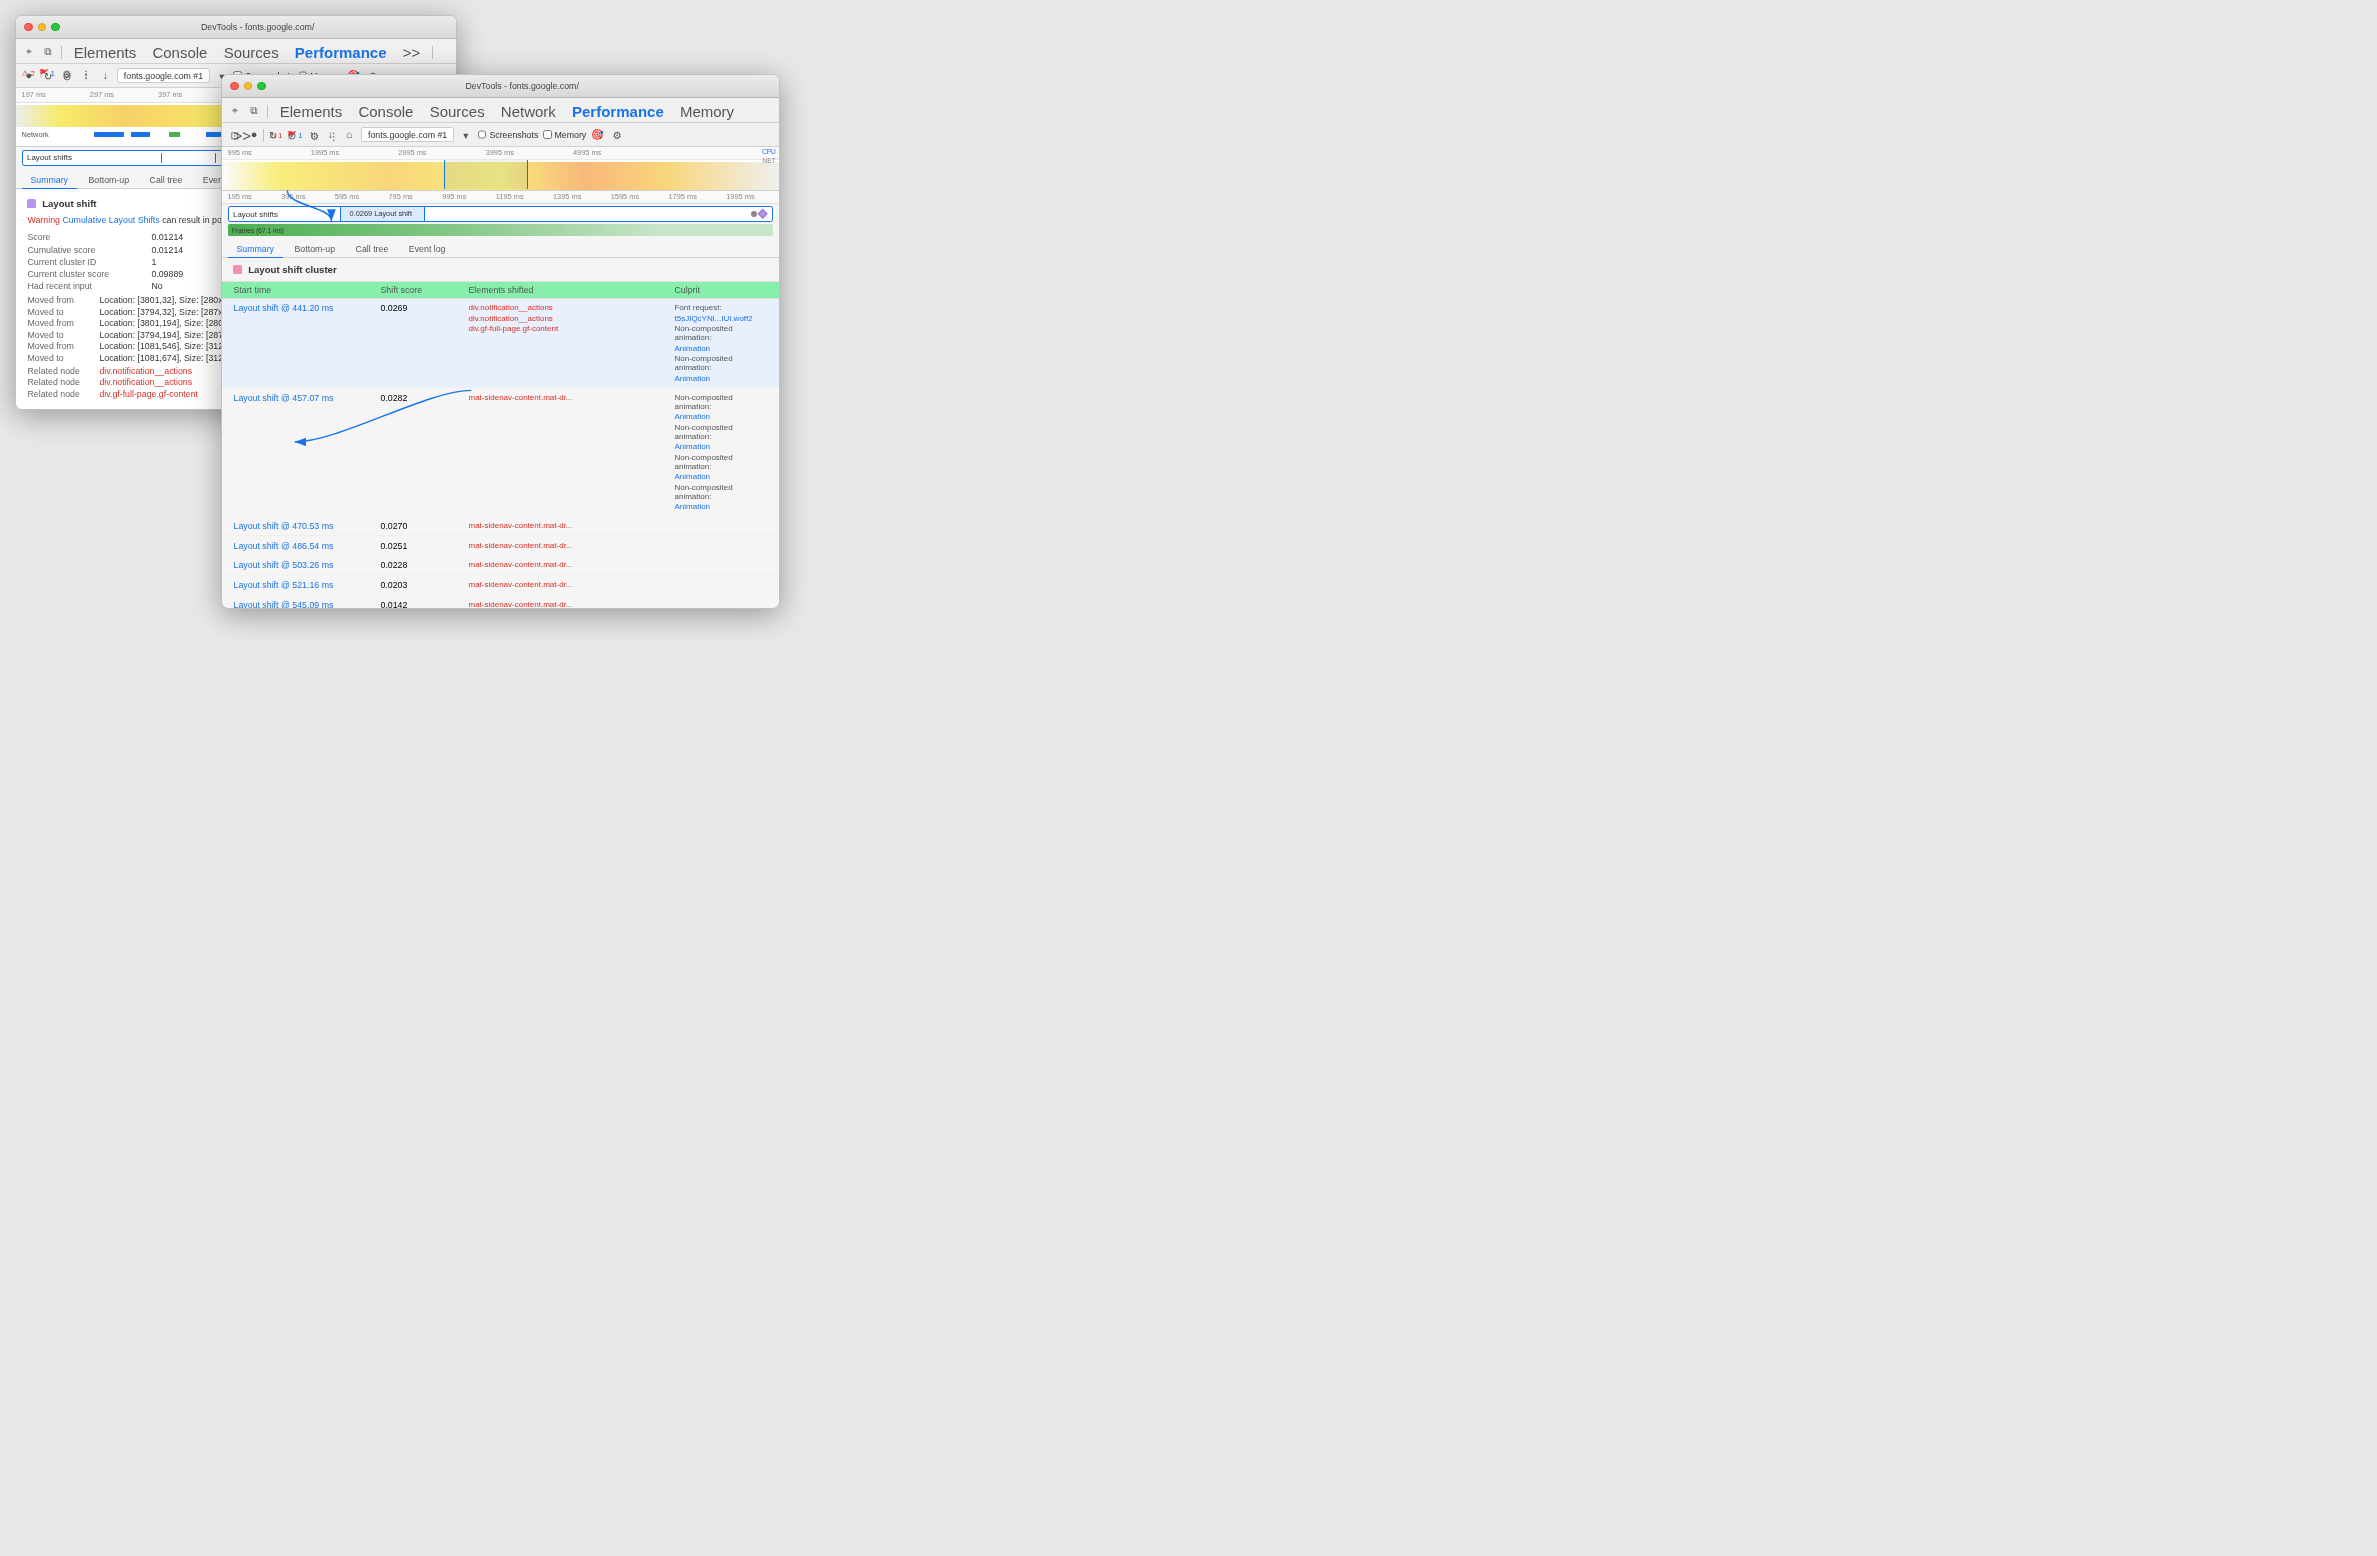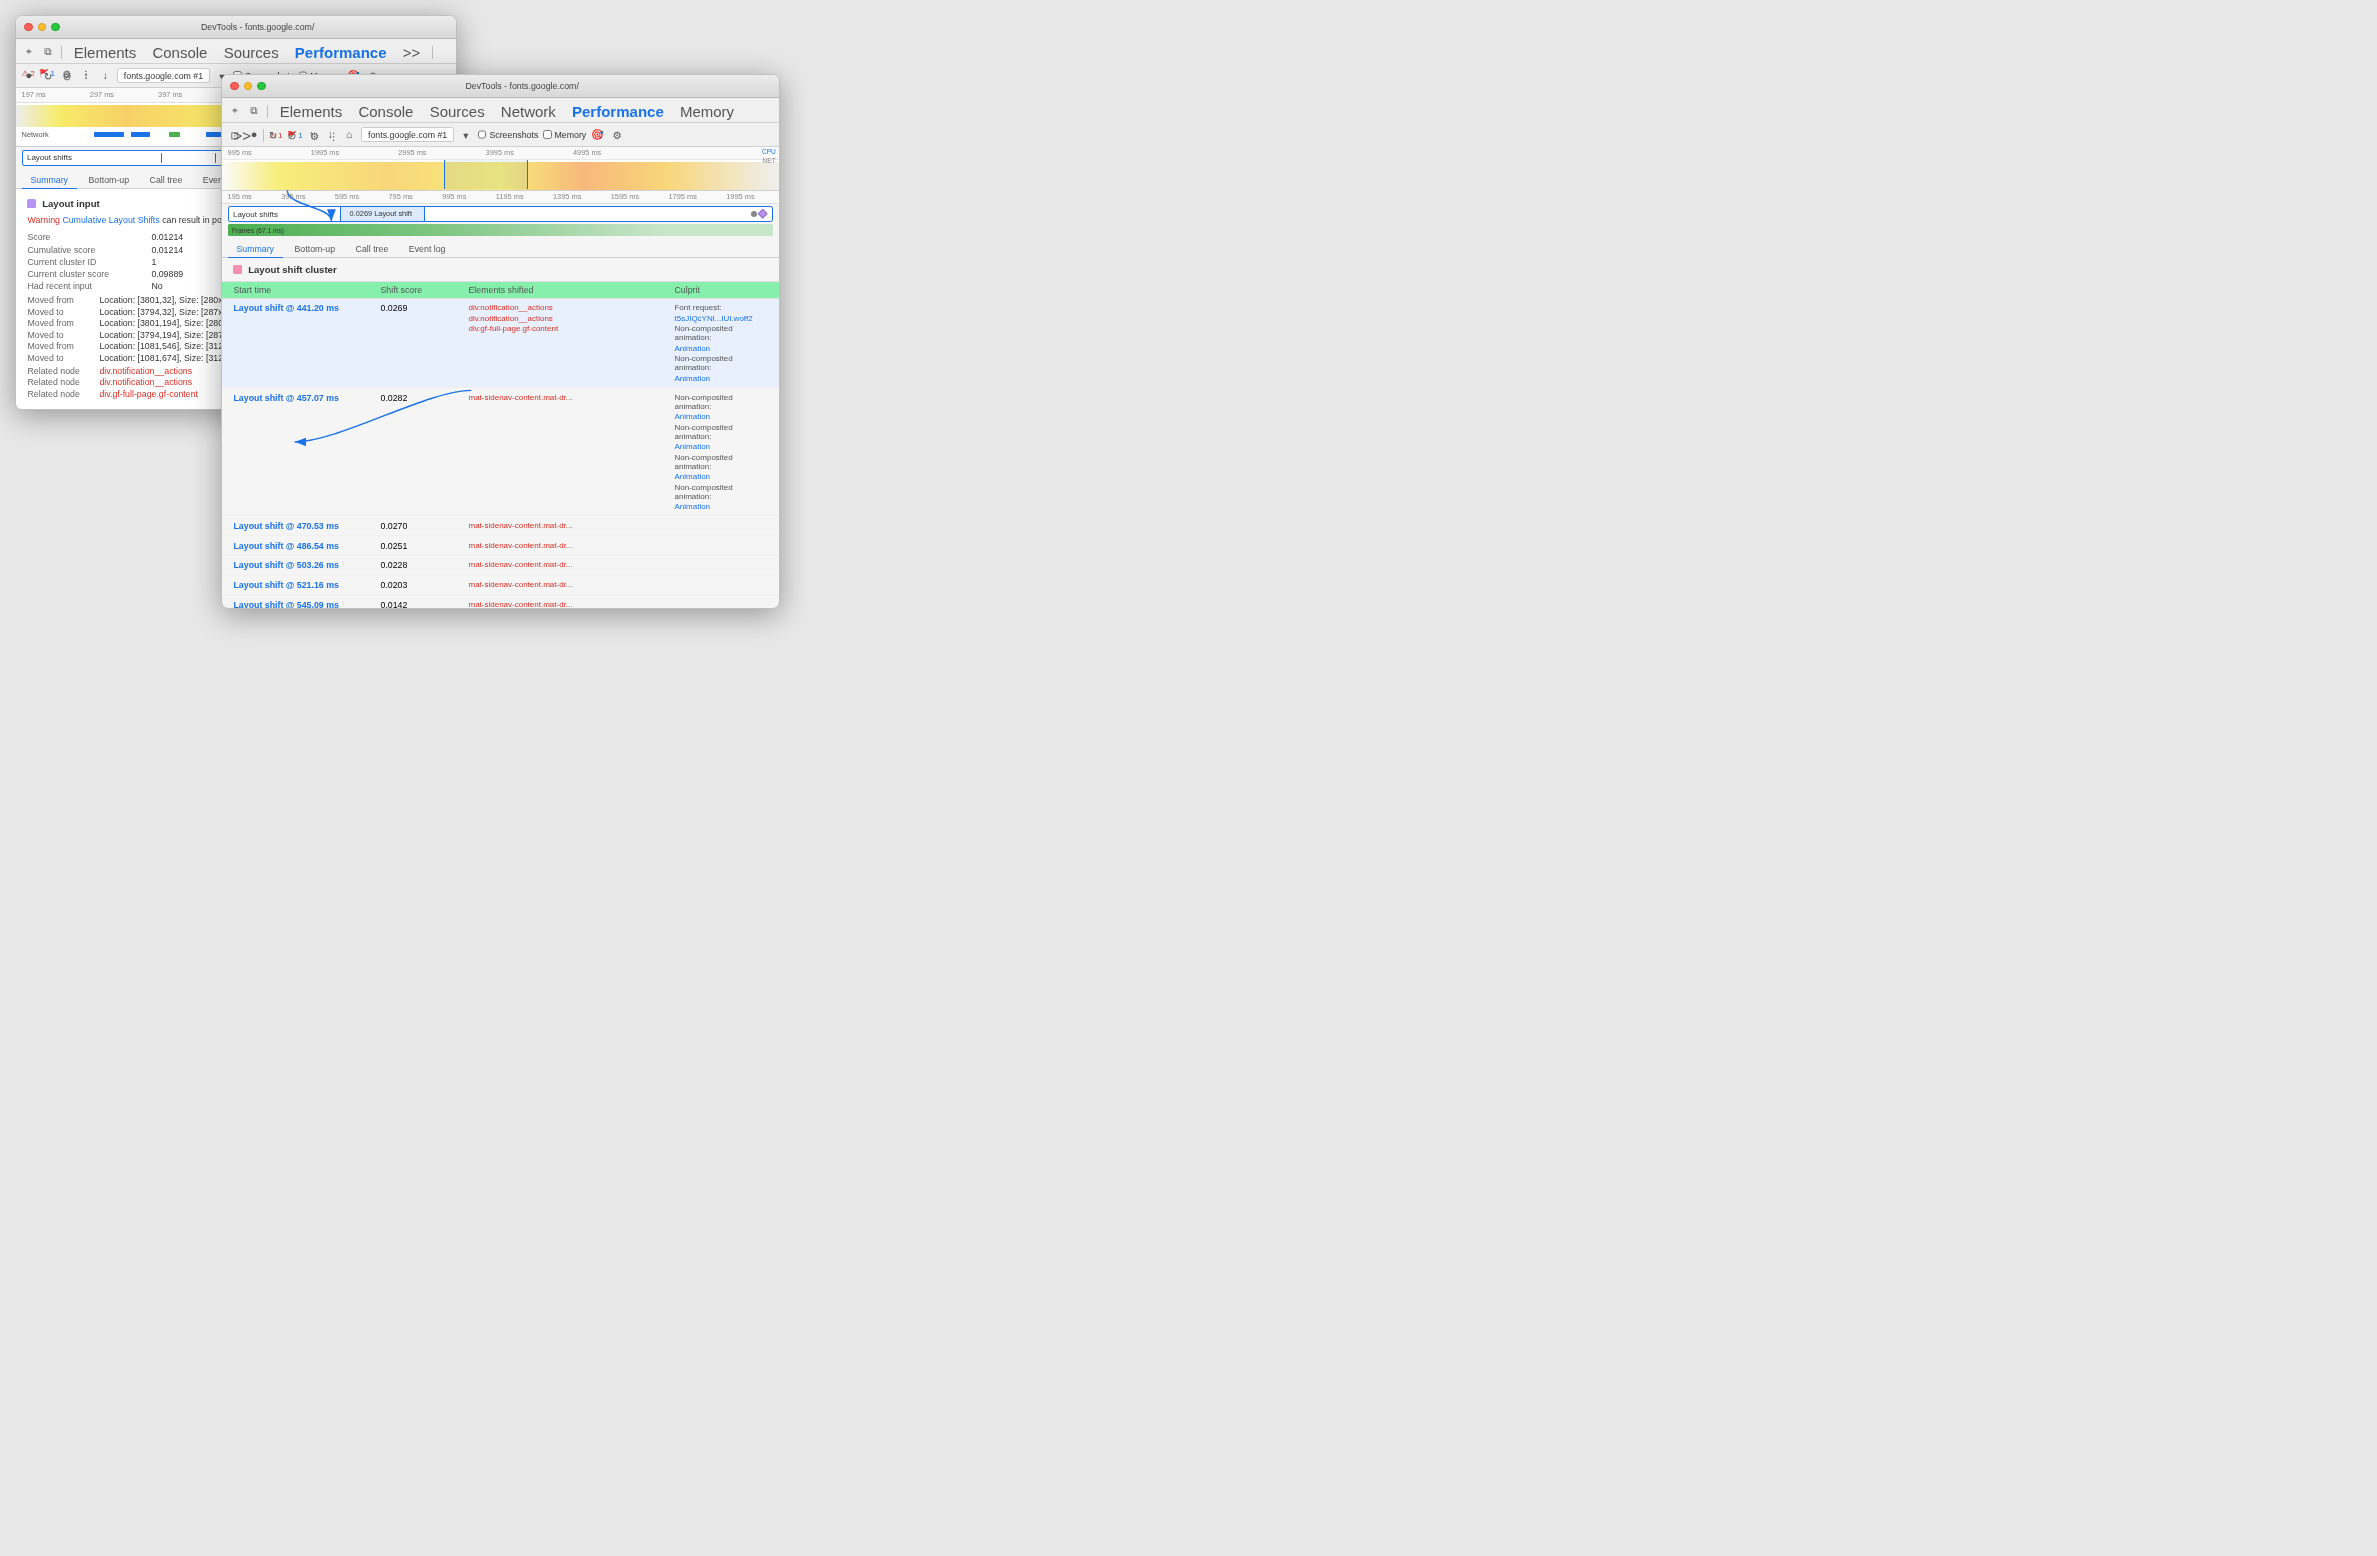--- a/index.html
+++ b/index.html
@@ -289,21 +289,20 @@
       grid-template-columns: 147px 88px 206px 1fr;
       padding: 4.4px 11.8px;
       font-size: 8.8px;
       border-bottom: 0.7px solid #f0f0f0;
       align-items: start;
     }
 
     .ls-link {
       color: #1a73e8;
       text-decoration: none;
-      font-weight: bold;
     }
 
     .elements-cell {
       display: flex;
       flex-direction: column;
       gap: 1.5px;
     }
 
     .elem-orange {
       color: #d93025;
@@ -490,21 +489,21 @@
     <div class="tabs-row">
       <div class="tab-item active">Summary</div>
       <div class="tab-item">Bottom-up</div>
       <div class="tab-item">Call tree</div>
       <div class="tab-item">Event log</div>
     </div>
 
     <div class="summary-panel">
       <div class="summary-title">
         <div class="color-square"></div>
-        <span>Layout input</span>
+        <span>Layout shift</span>
       </div>
 
       <div class="warning-row">
         <span class="warning-label">Warning</span>
         <span> </span>
         <a class="warning-link" href="#">Cumulative Layout Shifts</a>
         <span>can result in poor user experiences. It has recently s</span>
       </div>
 
       <div class="data-row">

